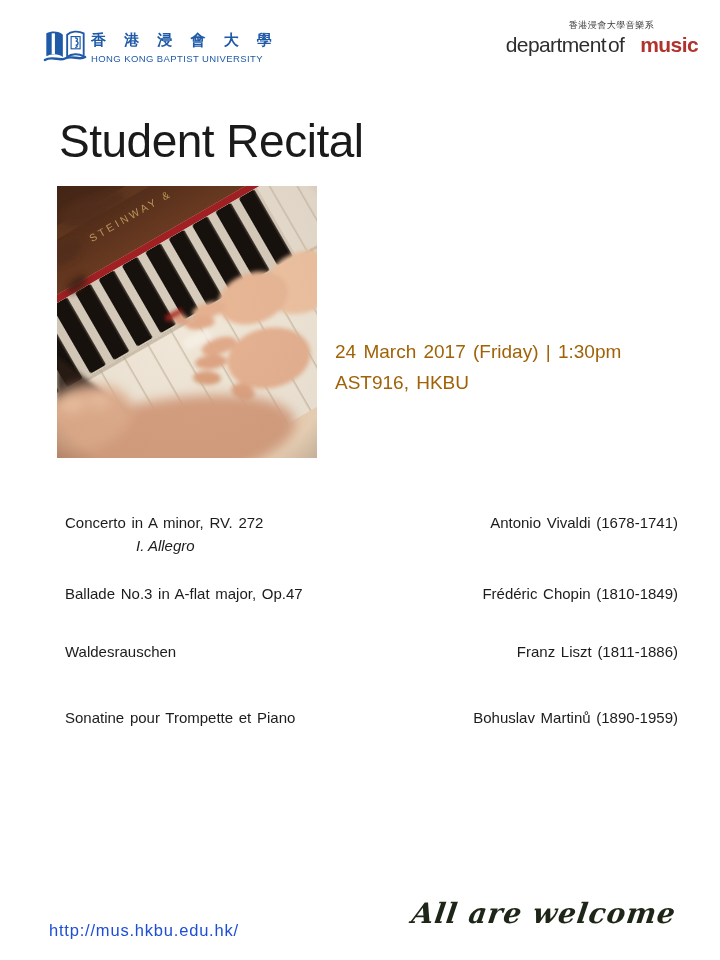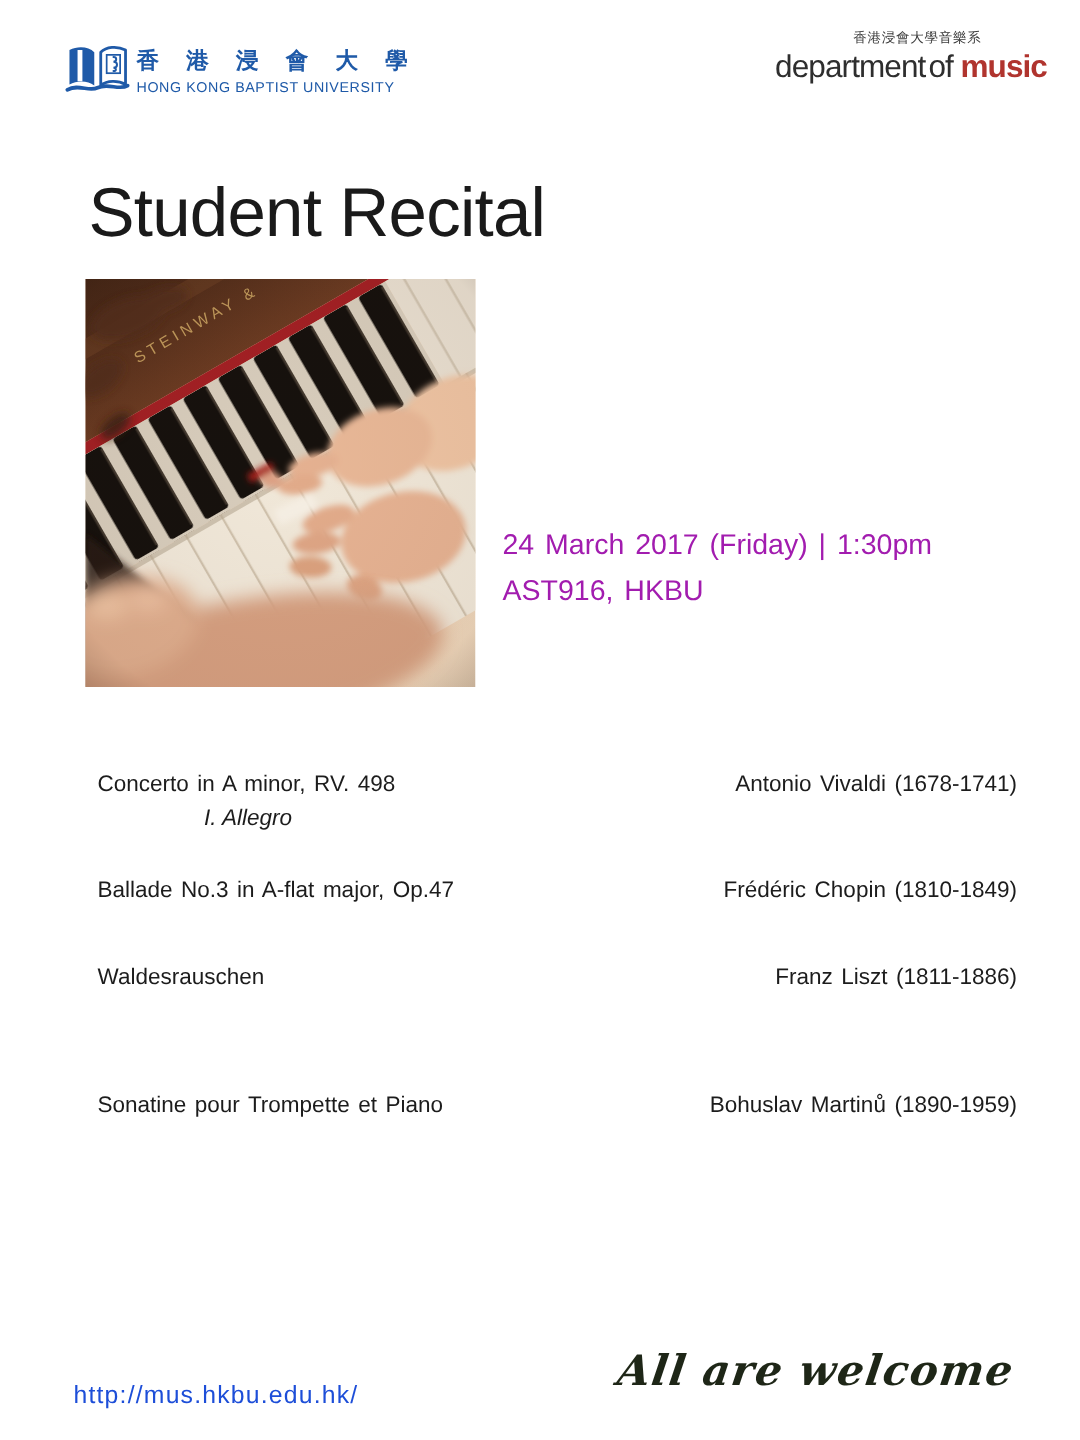--- a/index.html
+++ b/index.html
@@ -17,45 +17,45 @@
     position:absolute;left:91px;top:53px;font-size:9.5px;letter-spacing:0.4px;
     color:#1f5aa8;font-weight:normal;white-space:nowrap;text-align:center;
   }
   .dept{position:absolute;left:525px;top:19px;width:173px;text-align:center;}
   .dept-cn{font-size:9px;color:#3b3b3b;letter-spacing:0.5px;white-space:nowrap;}
   .dept-en{
     margin-top:1px;font-size:21px;letter-spacing:-0.6px;color:#2e2e2e;
     display:flex;justify-content:flex-end;align-items:baseline;white-space:nowrap;padding-left:36px;
   }
   .dept-en .of{margin-left:2px;}
-  .dept-en .music{margin-left:5px;font-weight:bold;color:#b0342e;}
+  .dept-en .music{margin-left:16px;font-weight:bold;color:#b0342e;}
   
   .title{
     position:absolute;left:59px;top:114px;font-size:46px;letter-spacing:-0.5px;
     color:#1a1a1a;white-space:nowrap;
   }
   
   .photo{position:absolute;left:57px;top:186px;width:260px;height:272px;overflow:hidden;}
   
   .event{
-    position:absolute;left:335px;top:348px;font-size:19px;line-height:31px;
-    color:#a21caf;word-spacing:2px;white-space:nowrap;
+    position:absolute;left:335px;top:336px;font-size:19px;line-height:31px;
+    color:#a16207;word-spacing:2px;white-space:nowrap;
   }
   
   .prow{
     position:absolute;left:65px;right:42px;display:flex;justify-content:space-between;
     font-size:15px;color:#1c1c1c;word-spacing:1.5px;
   }
   .prow .piece{text-align:left;white-space:nowrap;}
   .prow .composer{text-align:right;white-space:nowrap;}
   .movement{
     position:absolute;left:88px;top:537px;font-size:15px;font-style:italic;
     color:#1c1c1c;white-space:nowrap;margin-left:48px;
   }
-  .r1{top:514px;} .r2{top:585px;gap:23px;} .r3{top:643px;} .r4{top:728px;}
+  .r1{top:514px;} .r2{top:585px;gap:23px;} .r3{top:643px;} .r4{top:709px;}
   
   .site-url{
     position:absolute;left:49px;top:921px;font-size:16.5px;letter-spacing:0.8px;
     color:#1d4ed8;text-decoration:none;white-space:nowrap;
   }
   .welcome{
     position:absolute;right:44px;top:897px;font-size:28px;font-style:italic;
     font-weight:bold;font-family:"DejaVu Serif",serif;color:#1e2617;
     transform:skewX(-8deg);letter-spacing:1px;white-space:nowrap;
   }
@@ -177,21 +177,21 @@
 
     <rect x="0" y="0" width="260" height="272" fill="url(#vign)"></rect>
   </svg>
 
   <div class="event">
     <div>24 March 2017 (Friday) | 1:30pm</div>
     <div>AST916, HKBU</div>
   </div>
 
   <div class="prow r1">
-    <span class="piece">Concerto in A minor, RV. 498</span>
+    <span class="piece">Concerto in A minor, RV. 272</span>
     <span class="composer">Antonio Vivaldi (1678-1741)</span>
   </div>
   <div class="movement">I. Allegro</div>
 
   <div class="prow r2">
     <span class="piece">Ballade No.3 in A-flat major, Op.47</span>
     <span class="composer">Frédéric Chopin (1810-1849)</span>
   </div>
 
   <div class="prow r3">

